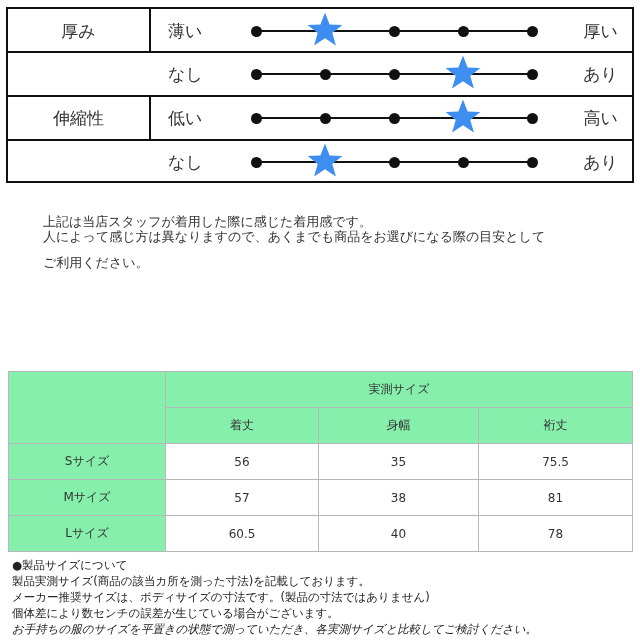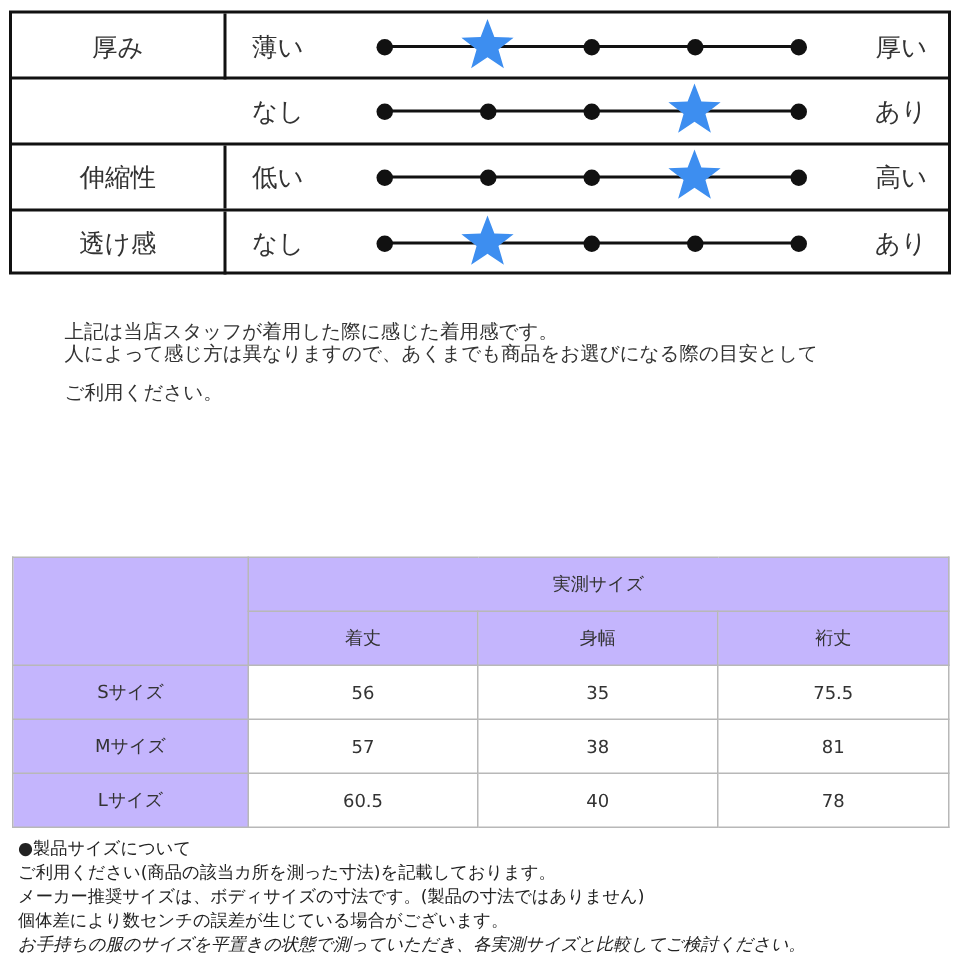--- a/index.html
+++ b/index.html
@@ -46,21 +46,21 @@
     .size-heading {
       position: absolute; left: 16px; top: 351px; font-size: 20px; color: #222; margin-top: 40px;
     }
     .size-table {
       position: absolute; left: 8px; top: 371px; width: 624px; height: 180px;
       border-collapse: collapse; table-layout: fixed; font-size: 12px; color: #333;
     }
     .size-table td {
       border: 1px solid #b8b8b8; text-align: center; vertical-align: middle; height: 35px; padding: 0;
     }
-    .size-table td.gray { background: #c4b5fd; }
+    .size-table td.gray { background: #86efac; }
     .size-table td.white { background: #ffffff; }
     .footnote {
       position: absolute; left: 12px; font-size: 11.5px; color: #222; line-height: 16px; white-space: nowrap;
     }
   </style>
 </head>
 <body>
 
 <div class="rating-table">
   <div class="rating-row" style="top:0;">
@@ -101,21 +101,20 @@
         <div class="scale-dot" style="left: 75px;"></div>
         <div class="scale-dot" style="left: 144px;"></div>
         <svg class="scale-star" viewBox="0 0 24 24" style="left: 213px;">
           <polygon points="12,1 14.9,8.6 23,8.9 16.6,13.9 18.9,21.8 12,17.2 5.1,21.8 7.4,13.9 1,8.9 9.1,8.6" fill="#3d8ef0"></polygon>
         </svg>
         <div class="scale-dot" style="left: 282px;"></div>
       </div>
     <div class="rating-high">高い</div>
   </div>
   <div class="rating-row bordered" style="top:130px;">
-    <div class="rating-label">透け感</div>
     <div class="rating-low">なし</div>
     <div class="scale">
         <div class="scale-line"></div>
         <div class="scale-dot" style="left: 6px;"></div>
         <svg class="scale-star" viewBox="0 0 24 24" style="left: 75px;">
           <polygon points="12,1 14.9,8.6 23,8.9 16.6,13.9 18.9,21.8 12,17.2 5.1,21.8 7.4,13.9 1,8.9 9.1,8.6" fill="#3d8ef0"></polygon>
         </svg>
         <div class="scale-dot" style="left: 144px;"></div>
         <div class="scale-dot" style="left: 213px;"></div>
         <div class="scale-dot" style="left: 282px;"></div>
@@ -161,16 +160,16 @@
   <tr>
     <td class="gray">Lサイズ</td>
     <td class="white">60.5</td>
     <td class="white">40</td>
     <td class="white">78</td>
   </tr>
 </tbody>
   </table>
 
 <div class="footnote" style="top:557px;">●製品サイズについて</div>
-<div class="footnote" style="top:573px;">ご利用ください(商品の該当カ所を測った寸法)を記載しております。</div>
+<div class="footnote" style="top:573px;">製品実測サイズ(商品の該当カ所を測った寸法)を記載しております。</div>
 <div class="footnote" style="top:589px;">メーカー推奨サイズは、ボディサイズの寸法です。(製品の寸法ではありません)</div>
 <div class="footnote" style="top:605px;">個体差により数センチの誤差が生じている場合がございます。</div>
 <div class="footnote" style="top:621px;font-style:italic;">お手持ちの服のサイズを平置きの状態で測っていただき、各実測サイズと比較してご検討ください。</div>
 
 </body></html>

